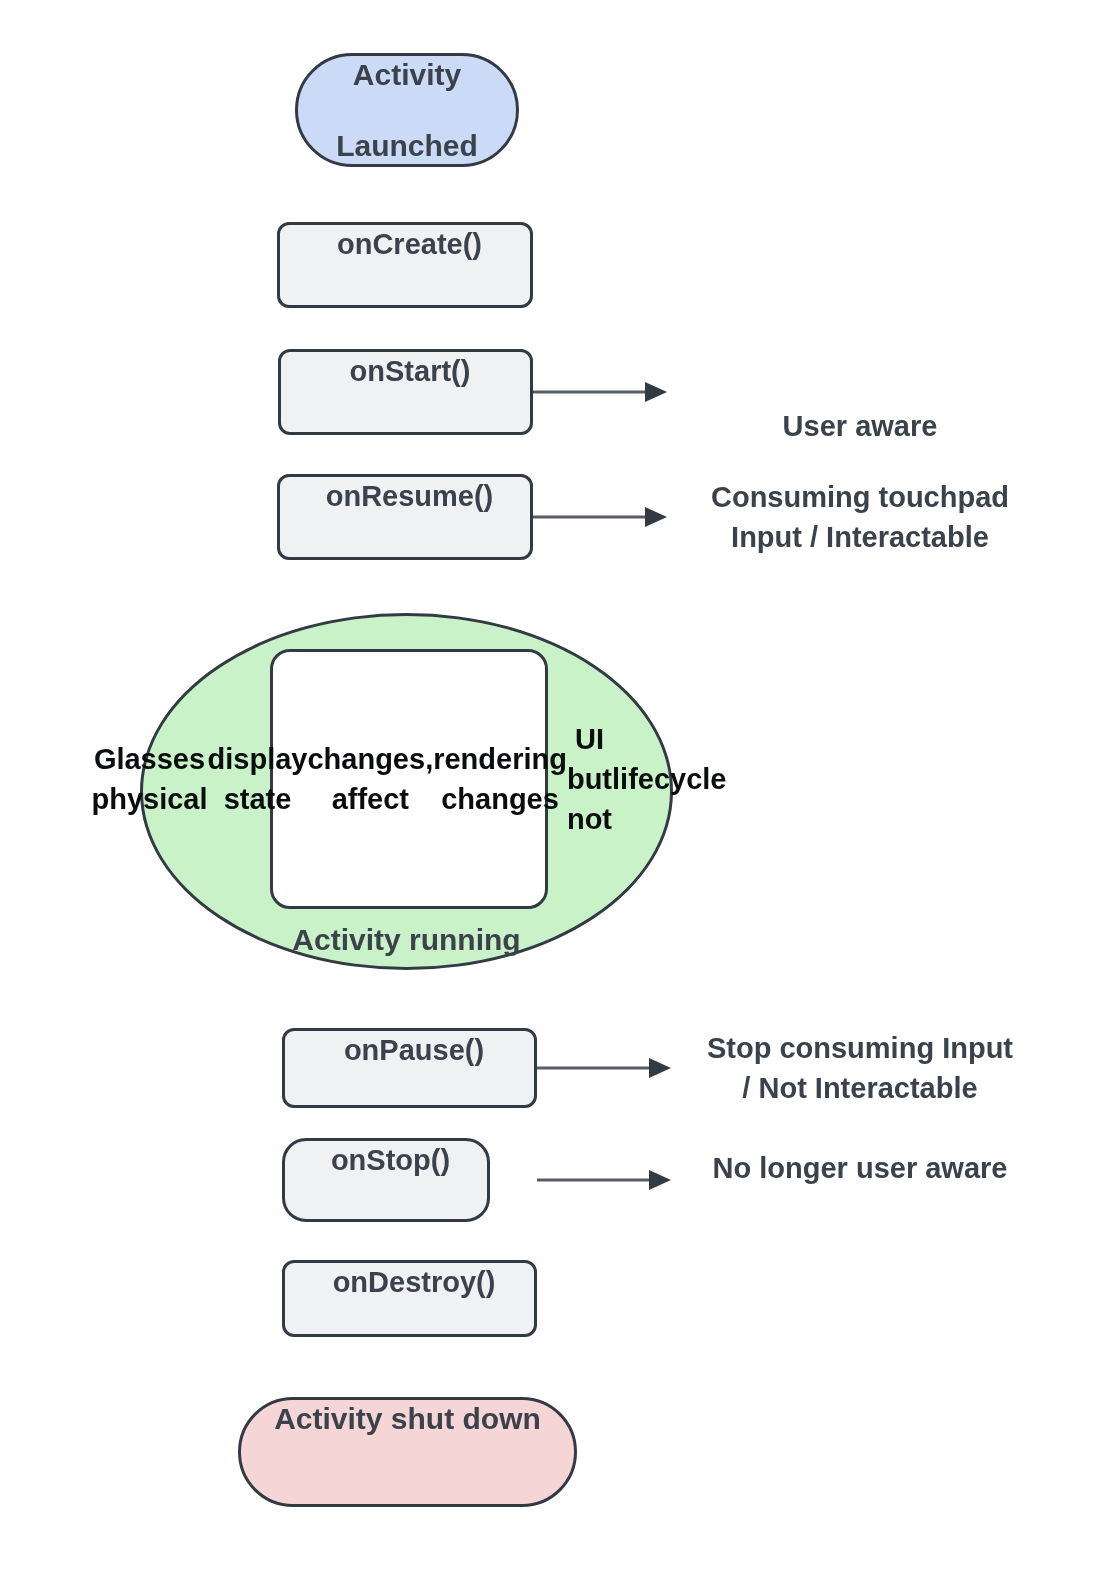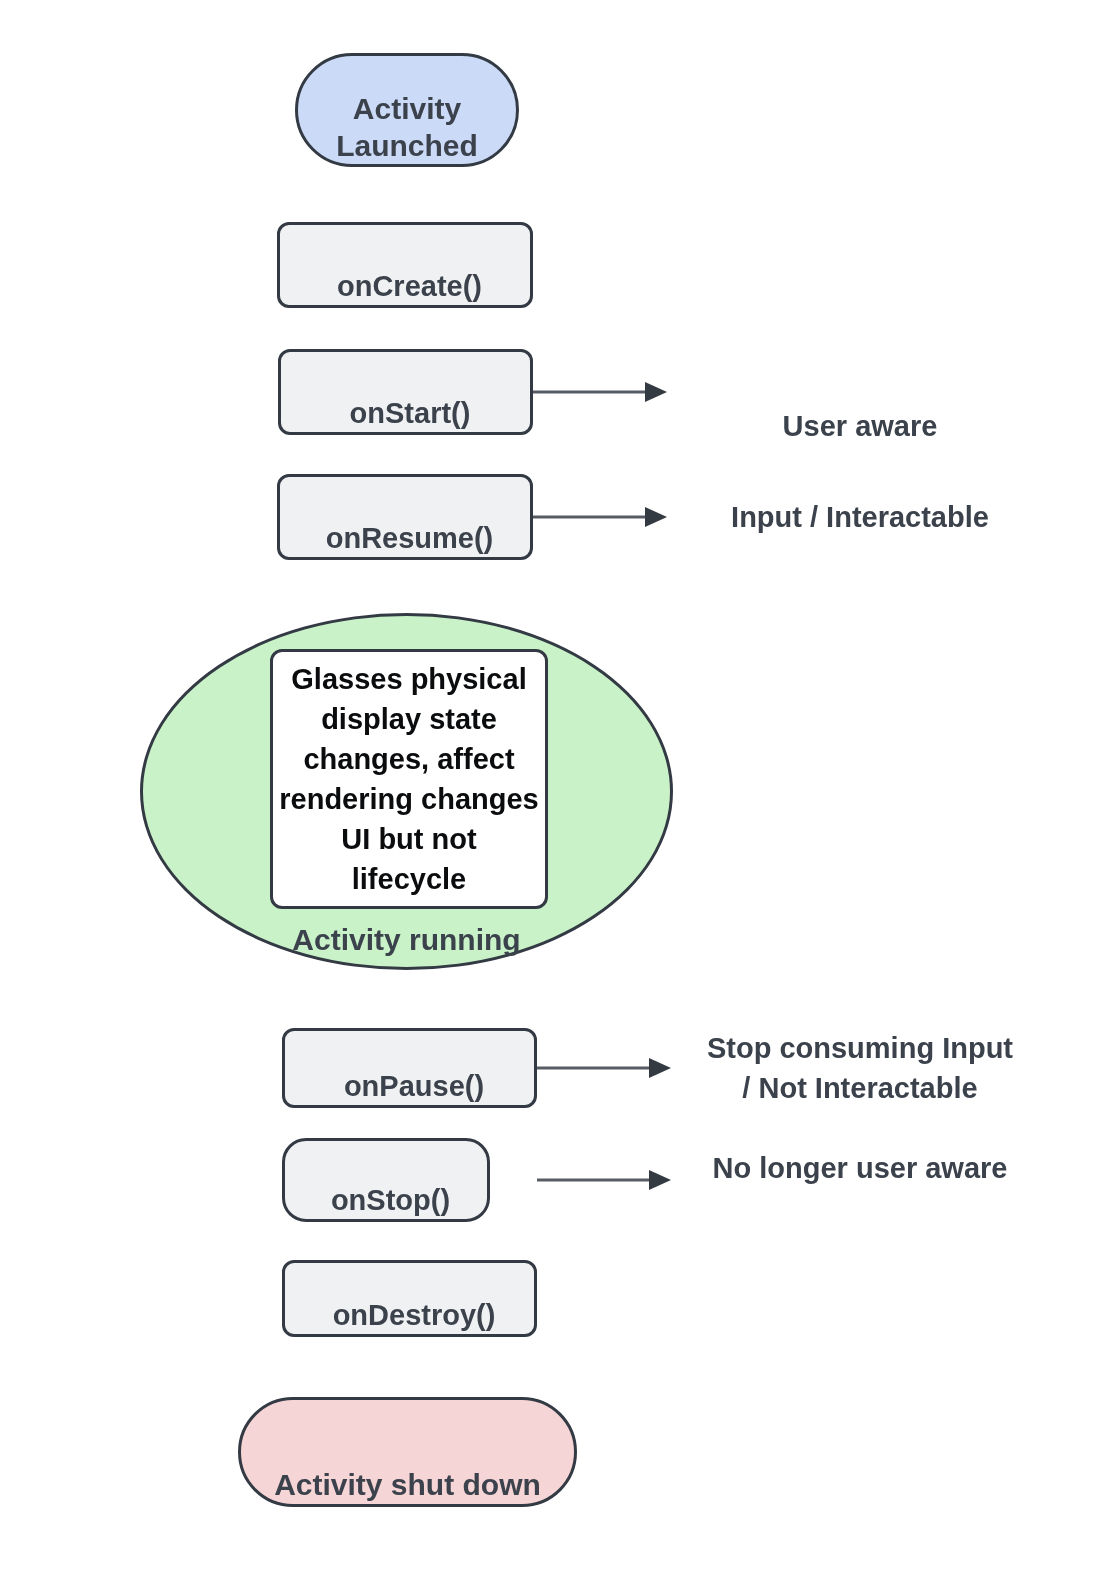--- a/index.html
+++ b/index.html
@@ -27,21 +27,21 @@
     width: 1120px;
     height: 1580px;
     background: var(--canvas-bg);
     overflow: hidden;
   }
   .node {
     position: absolute;
     display: flex;
     flex-direction: column;
     align-items: center;
-    justify-content: flex-end;
+    justify-content: space-between;
     text-align: center;
     border: 3px solid var(--node-border);
     font-size: 29px;
     line-height: 38px;
     color: var(--label-text);
   }
   .terminal.start {
     left: 295px; top: 53px; width: 224px; height: 114px;
     border-radius: 60px;
     background: var(--start-fill);
@@ -69,23 +69,23 @@
     left: 140px; top: 613px; width: 533px; height: 357px;
     border-radius: 50%;
     background: var(--running-fill);
     justify-content: flex-start;
   }
   .note-box {
     position: absolute;
     left: 127px; top: 33px; width: 278px; height: 260px;
     background: var(--note-fill);
     border: 3px solid var(--node-border);
-    border-radius: 12px;
+    border-radius: 20px;
     display: flex;
-    flex-direction: column;
+    flex-direction: row;
     align-items: center;
     justify-content: center;
     color: var(--note-text);
     font-size: 29px;
     line-height: 40px;
     text-align: center;
   }
   .running-label {
     position: absolute;
     left: 0; right: 0; top: 306px;
@@ -147,20 +147,21 @@
   </div>
 
   <div class="node process pos-resume">
     <span class="line">onResume()</span>
   </div>
   <svg class="arrow pos-arrow-resume" width="140" height="24" viewBox="0 0 140 24">
     <line class="arrow-line" x1="0" y1="12" x2="112" y2="12"></line>
     <path class="arrow-head" d="M112 2 L134 12 L112 22 Z"></path>
   </svg>
   <div class="annotation pos-ann-resume">
+    <span class="line">Consuming touchpad</span>
     <span class="line">Input / Interactable</span>
   </div>
 
   <div class="node ellipse">
     <div class="note-box">
       <span class="line">Glasses physical</span>
       <span class="line">display state</span>
       <span class="line">changes, affect</span>
       <span class="line">rendering changes</span>
       <span class="line">UI but not</span>

